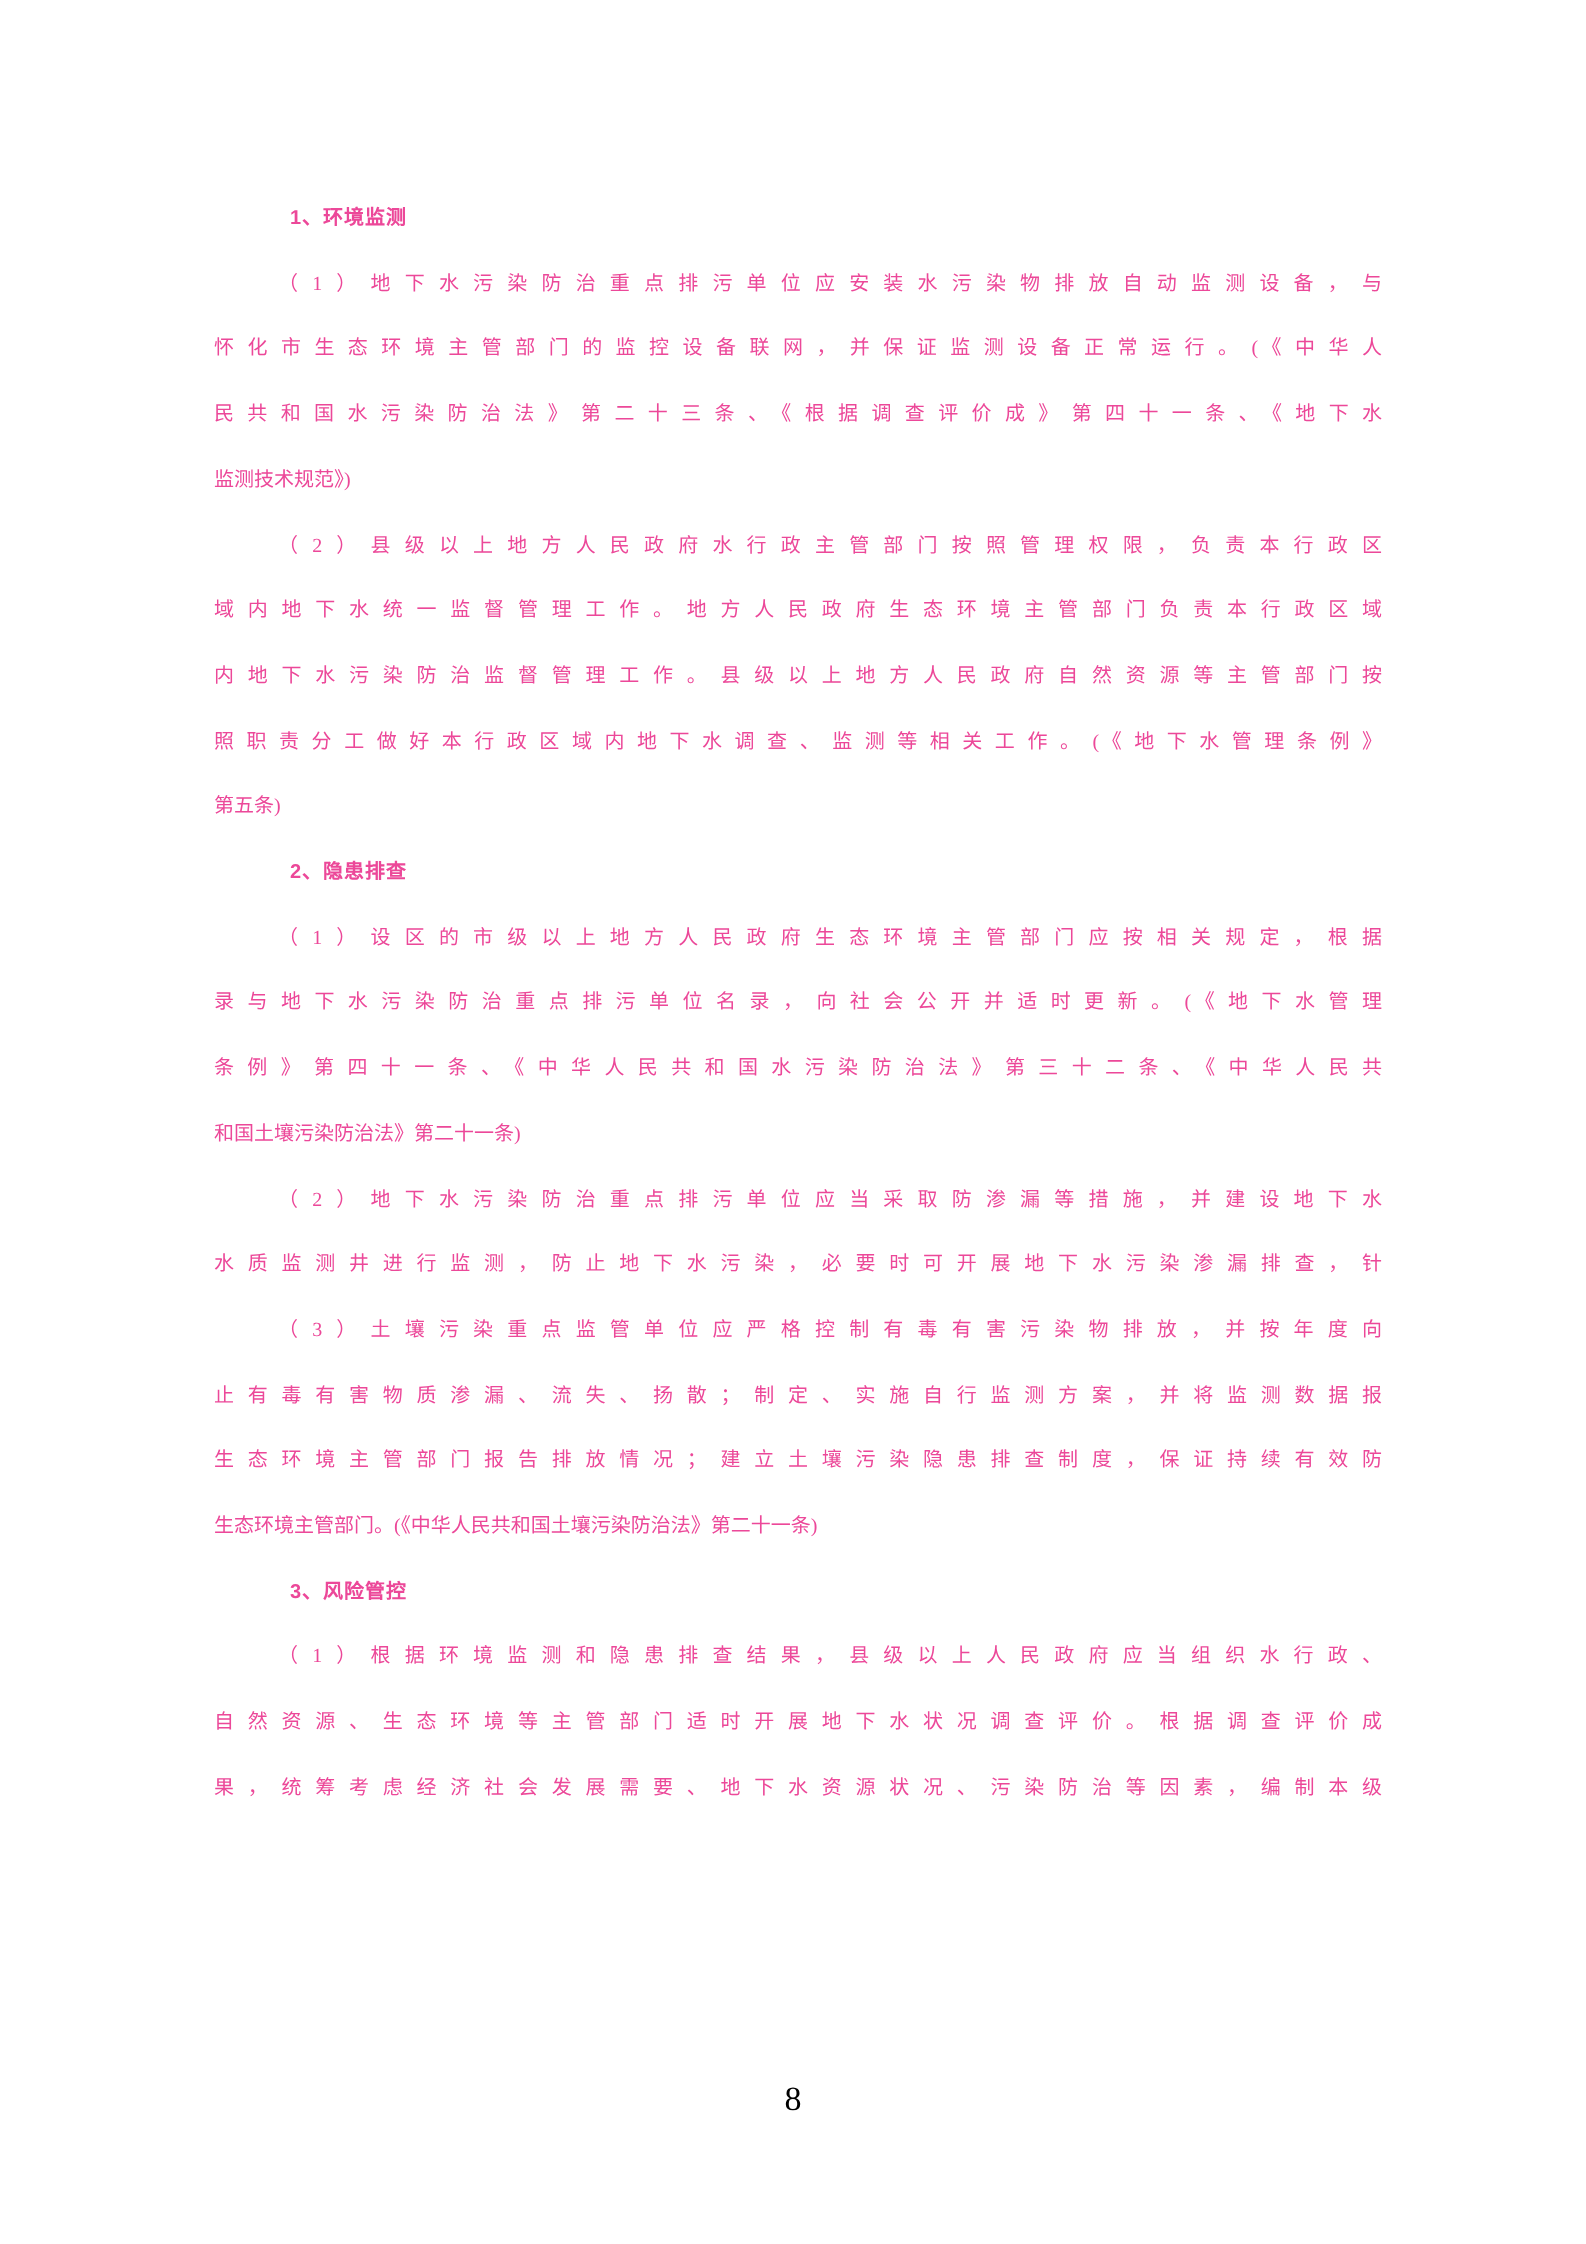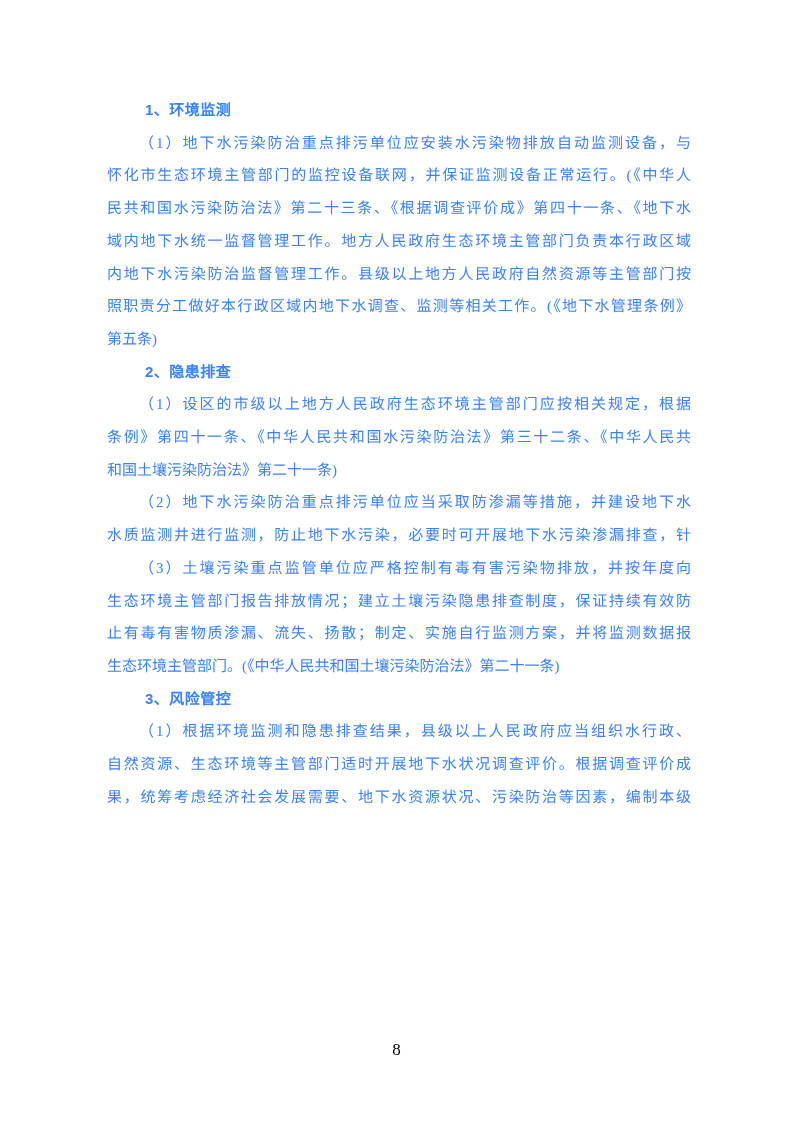--- a/index.html
+++ b/index.html
@@ -16,24 +16,24 @@
     font-family: "Liberation Serif", "DejaVu Serif", serif;
     overflow: hidden;
   }
   .doc-body {
     position: absolute;
     left: 107px;
     top: 94px;
     width: 584px;
   }
   .line {
-    font-size: 15px;
+    font-size: 10px;
     line-height: 32.7px;
     white-space: nowrap;
-    color: #3b82f6;
+    color: #ec4899;
   }
   .line.fill {
     text-align: justify;
     -moz-text-align-last: justify;
     text-align-last: justify;
   }
   .line.indent {
     padding-left: 32px;
   }
   .line.heading {
@@ -55,33 +55,36 @@
 </style>
 </head>
 <body>
 
 <div class="page">
   <div class="doc-body">
       <div class="line heading">1、环境监测</div>
       <div class="line body-line indent fill">（1）地下水污染防治重点排污单位应安装水污染物排放自动监测设备，与</div>
       <div class="line body-line fill">怀化市生态环境主管部门的监控设备联网，并保证监测设备正常运行。(《中华人</div>
       <div class="line body-line fill">民共和国水污染防治法》第二十三条、《根据调查评价成》第四十一条、《地下水</div>
+      <div class="line body-line">监测技术规范》)</div>
+      <div class="line body-line indent fill">（2）县级以上地方人民政府水行政主管部门按照管理权限，负责本行政区</div>
       <div class="line body-line fill">域内地下水统一监督管理工作。地方人民政府生态环境主管部门负责本行政区域</div>
       <div class="line body-line fill">内地下水污染防治监督管理工作。县级以上地方人民政府自然资源等主管部门按</div>
       <div class="line body-line fill">照职责分工做好本行政区域内地下水调查、监测等相关工作。(《地下水管理条例》</div>
       <div class="line body-line">第五条)</div>
       <div class="line heading">2、隐患排查</div>
       <div class="line body-line indent fill">（1）设区的市级以上地方人民政府生态环境主管部门应按相关规定，根据</div>
+      <div class="line body-line fill">录与地下水污染防治重点排污单位名录，向社会公开并适时更新。(《地下水管理</div>
       <div class="line body-line fill">条例》第四十一条、《中华人民共和国水污染防治法》第三十二条、《中华人民共</div>
       <div class="line body-line">和国土壤污染防治法》第二十一条)</div>
       <div class="line body-line indent fill">（2）地下水污染防治重点排污单位应当采取防渗漏等措施，并建设地下水</div>
       <div class="line body-line fill">水质监测井进行监测，防止地下水污染，必要时可开展地下水污染渗漏排查，针</div>
       <div class="line body-line indent fill">（3）土壤污染重点监管单位应严格控制有毒有害污染物排放，并按年度向</div>
+      <div class="line body-line fill">止有毒有害物质渗漏、流失、扬散；制定、实施自行监测方案，并将监测数据报</div>
       <div class="line body-line fill">生态环境主管部门报告排放情况；建立土壤污染隐患排查制度，保证持续有效防</div>
-      <div class="line body-line fill">止有毒有害物质渗漏、流失、扬散；制定、实施自行监测方案，并将监测数据报</div>
       <div class="line body-line">生态环境主管部门。(《中华人民共和国土壤污染防治法》第二十一条)</div>
       <div class="line heading">3、风险管控</div>
       <div class="line body-line indent fill">（1）根据环境监测和隐患排查结果，县级以上人民政府应当组织水行政、</div>
       <div class="line body-line fill">自然资源、生态环境等主管部门适时开展地下水状况调查评价。根据调查评价成</div>
       <div class="line body-line fill">果，统筹考虑经济社会发展需要、地下水资源状况、污染防治等因素，编制本级</div>
     </div>
   <div class="page-number">8</div>
 </div>
 
 </body></html>

